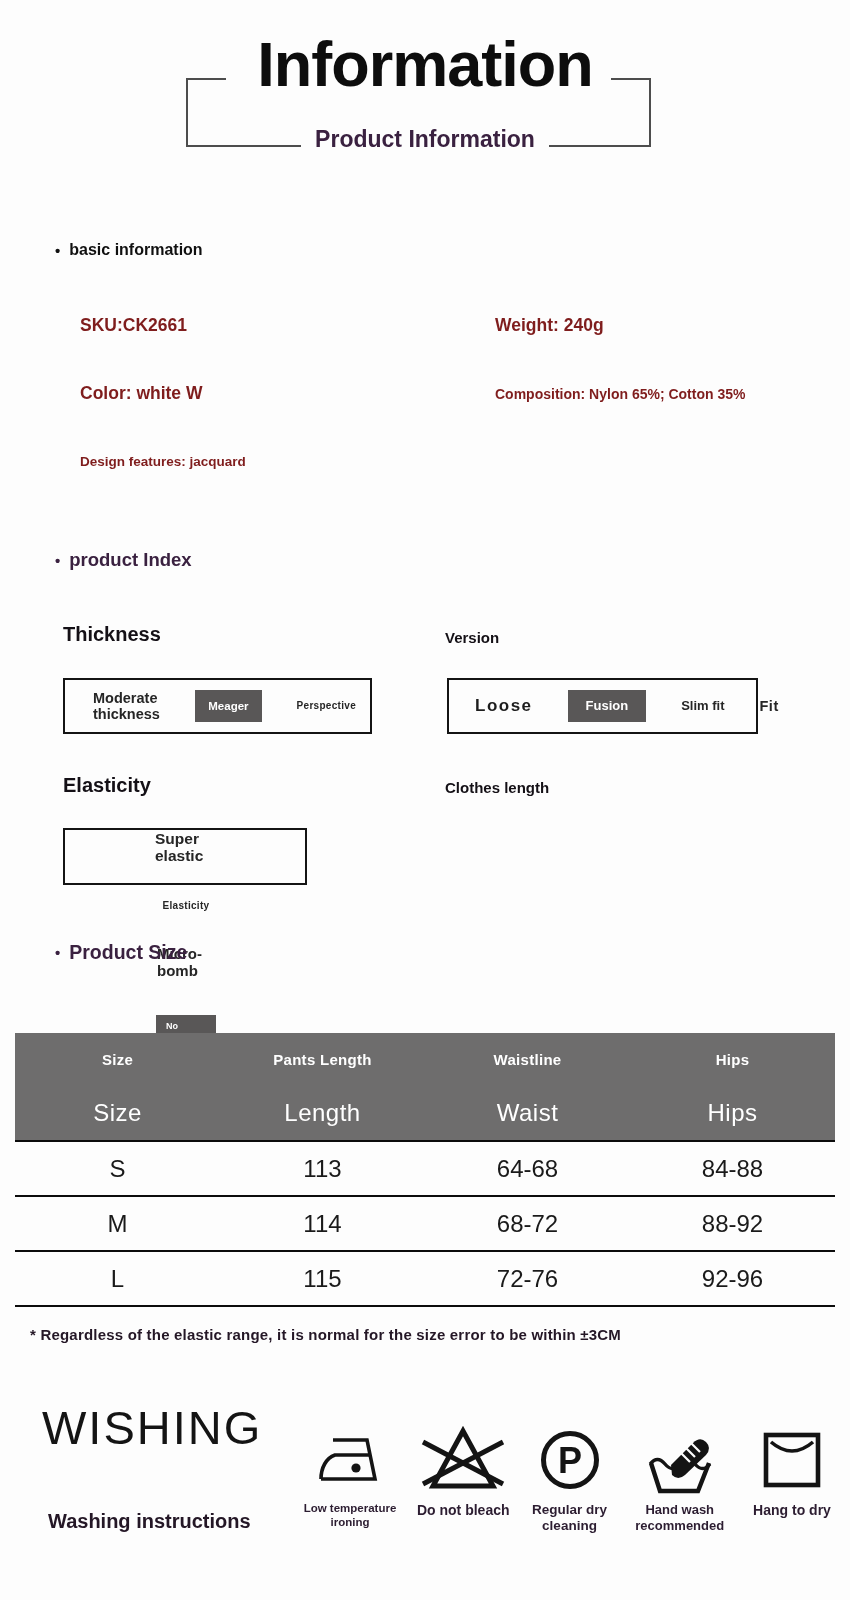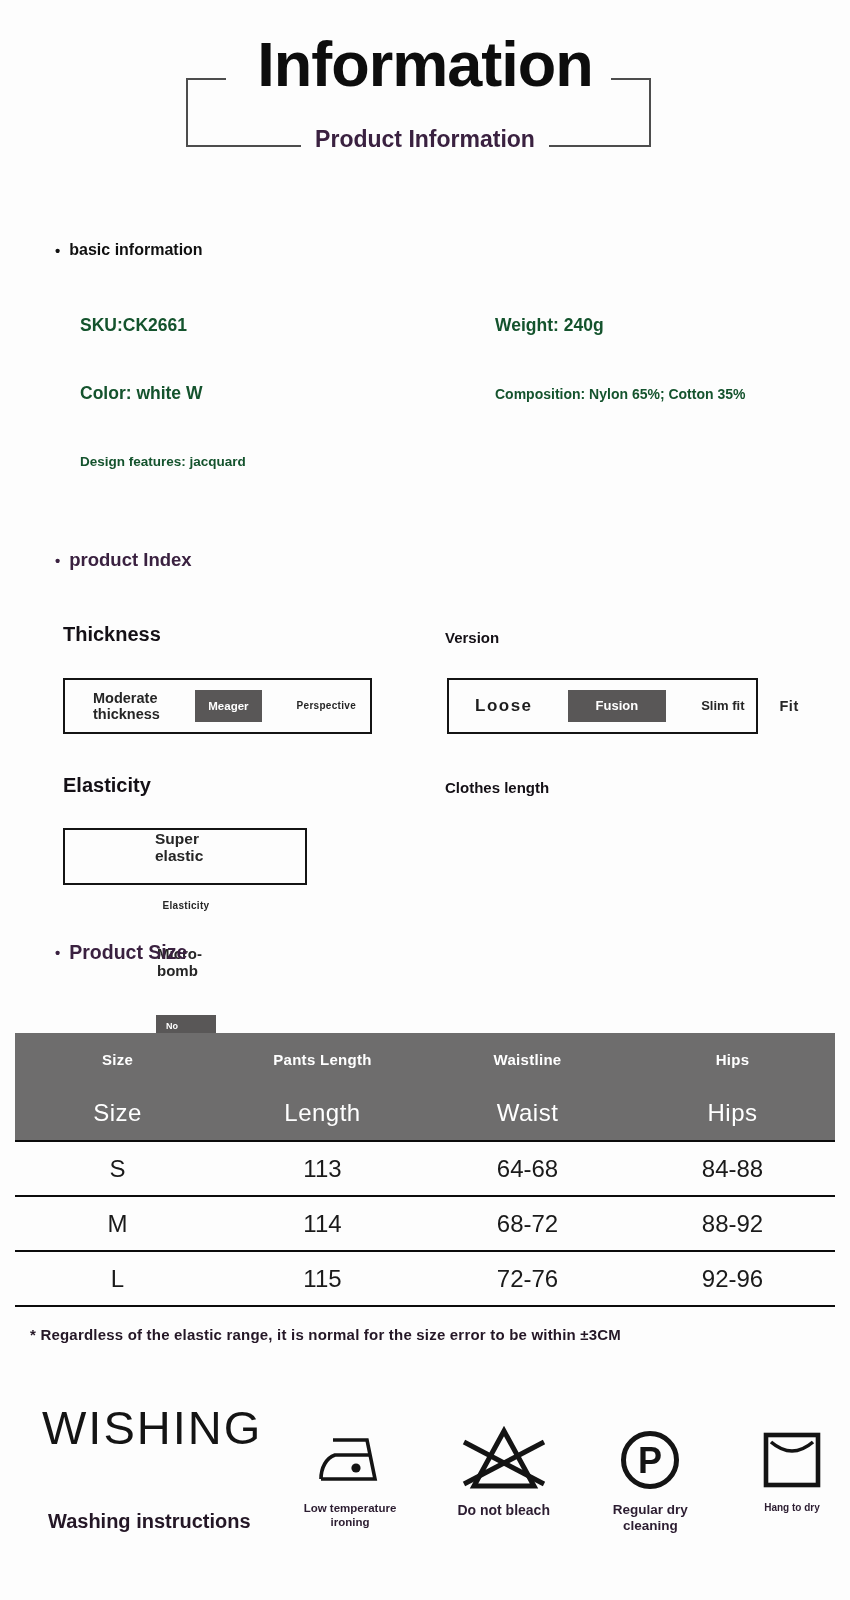--- a/index.html
+++ b/index.html
@@ -28,21 +28,21 @@
   }
 
   
   .sec-h { display:flex; align-items:center; gap:9px; font-weight:700; }
   .sec-h .dot { font-size:15px; line-height:1; }
   .h-basic { left:55px; top:241px; font-size:16px;  color:#101010; }
   .h-index { left:55px; top:549px; font-size:18.5px; color:#3a2140; }
   .h-size  { left:55px; top:941px; font-size:19.5px; color:#3a2140; }
 
   
-  .bi { font-weight:700; color:#14532d; }
+  .bi { font-weight:700; color:#7f1d1d; }
   .bi-sku    { left:80px;  top:315px; font-size:17.5px; }
   .bi-weight { left:495px; top:315px; font-size:17.5px; }
   .bi-color  { left:80px;  top:383px; font-size:17.5px; }
   .bi-comp   { left:495px; top:386px; font-size:14px; }
   .bi-design { left:80px;  top:454px; font-size:13.5px;text-align:center; }
 
   
   .g-title { font-weight:700; color:#141016; }
   .gt-thickness { left:63px;  top:623px; font-size:20px; }
   .gt-version   { left:445px; top:629px; font-size:15px; }
@@ -60,21 +60,21 @@
   .box-elastic   { left:63px;  top:828px; width:244px; height:57px; padding:0 15px 0 17px;flex-direction:column; }
   .box-length    { left:447px; top:828px; width:311px; height:57px; padding:0 12px 0 26px; }
 
   .opt { font-weight:700; color:#262626; line-height:1.12; }
   .opt.sel { background:#595757; color:#fff; }
   .nw { white-space:nowrap; }
   .o-a0 { font-size:14.5px; width:116px; }
   .o-a1 { font-size:11.5px; padding:10px 13px; }
   .o-a2 { font-size:10px; letter-spacing:.3px; }
   .o-b0 { font-size:17px; letter-spacing:1.5px; color:#1d1d1d; }
-  .o-b1 { font-size:13px; padding:9px 28px; }
+  .o-b1 { font-size:13px; padding:9px 18px; }
   .o-b2 { font-size:13px; }
   .o-b3 { font-size:14.5px; letter-spacing:.5px; }
   .o-c0 { font-size:15.5px; width:62px; }
   .o-c1 { font-size:10px; letter-spacing:.3px; }
   .o-c2 { font-size:15px; width:58px; }
   .o-c3 { font-size:9px; padding:5px 10px; width:40px; line-height:1.35; }
   .o-d0 { font-size:16px; letter-spacing:1.5px; }
   .o-d1 { font-size:10.5px; padding:10px 9px; }
   .o-d2 { font-size:13px; }
   .o-d3 { font-size:14.5px; letter-spacing:.5px; }
@@ -93,21 +93,21 @@
   .wishing { left:42px; top:1400px; font-size:47px; font-weight:400; letter-spacing:2px; color:#141414; }
   .wash-h  { left:48px; top:1510px; font-size:20px; font-weight:700; color:#241726; }
   .icons-row { left:300px; top:1420px; width:537px; display:flex; justify-content:space-between; align-items:flex-start; }
   .icon-item { display:flex; flex-direction:column; align-items:center; }
   .ii-1 { width:100px; } .ii-2 { width:100px; } .ii-3 { width:86px; } .ii-4 { width:108px; } .ii-5 { width:90px; }
   .icon-box { height:80px; display:flex; align-items:center; justify-content:center; }
   .icon-label { font-size:13px; font-weight:700; color:#2c1d31; text-align:center; line-height:1.2; margin-top:2px; }
   .ii-1 .icon-label { font-size:11.5px; }
   .ii-2 .icon-label { font-size:14px; }
   .ii-3 .icon-label { font-size:13.5px; }
-  .ii-5 .icon-label { font-size:10px;text-align:center; }
+  .ii-5 .icon-label { font-size:14px;text-align:center; }
   .icon-svg { display:block; }
 </style>
 </head>
 <body>
 
 <div class="page">
 
   <div class="abs main-title">Information</div>
   <div class="bline bl-left-v"></div>
   <div class="bline bl-left-h"></div>
@@ -230,20 +230,33 @@
     <div class="icon-item ii-3">
       <div class="icon-box">
         <svg class="icon-svg" width="62" height="62" viewBox="0 0 62 62" fill="none">
           <circle cx="31" cy="31" r="26.5" stroke="#141414" stroke-width="5"></circle>
           <text x="31" y="44" text-anchor="middle" font-family="Liberation Sans, sans-serif" font-size="36" font-weight="bold" fill="#141414" stroke="none">P</text>
         </svg>
       </div>
       <div class="icon-label"><span>Regular dry cleaning</span></div>
     </div>
 
+    <div class="icon-item ii-4">
+      <div class="icon-box">
+        <svg class="icon-svg" width="70" height="74" viewBox="0 0 70 74" fill="none" stroke="#141414">
+          <path d="M6 40 L15 68 H53 L64 40" stroke-width="4.4"></path>
+          <path d="M5 41 q7.5 -9 15 0 t15 0 t15 0 t15 0" stroke-width="3.4"></path>
+          <path d="M26 42 L48 20 q7 -7 13 -1 q6 6 0 13 L40 52 q-7 6 -13 0 z" fill="#141414" stroke="none"></path>
+          <line x1="36" y1="30" x2="45" y2="39" stroke="#fdfdfd" stroke-width="2.2"></line>
+          <line x1="41" y1="25" x2="50" y2="34" stroke="#fdfdfd" stroke-width="2.2"></line>
+          <line x1="46" y1="20" x2="55" y2="29" stroke="#fdfdfd" stroke-width="2.2"></line>
+        </svg>
+      </div>
+      <div class="icon-label">Hand wash recommended</div>
+    </div>
 
     <div class="icon-item ii-5">
       <div class="icon-box">
         <svg class="icon-svg" width="64" height="62" viewBox="0 0 64 62" fill="none" stroke="#141414">
           <rect x="6" y="6" width="52" height="50" stroke-width="4.6"></rect>
           <path d="M11 13 Q32 31 53 13" stroke-width="3.6"></path>
         </svg>
       </div>
       <div class="icon-label">Hang to dry</div>
     </div>

